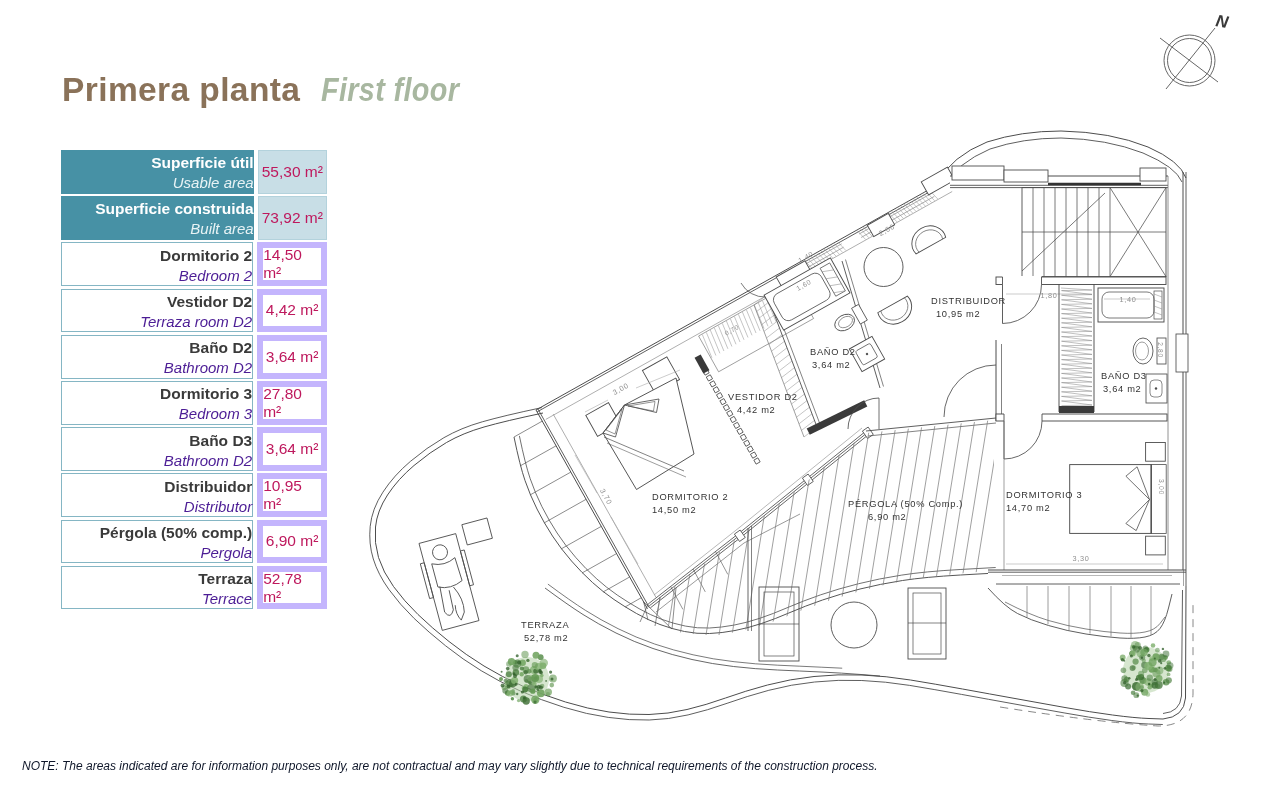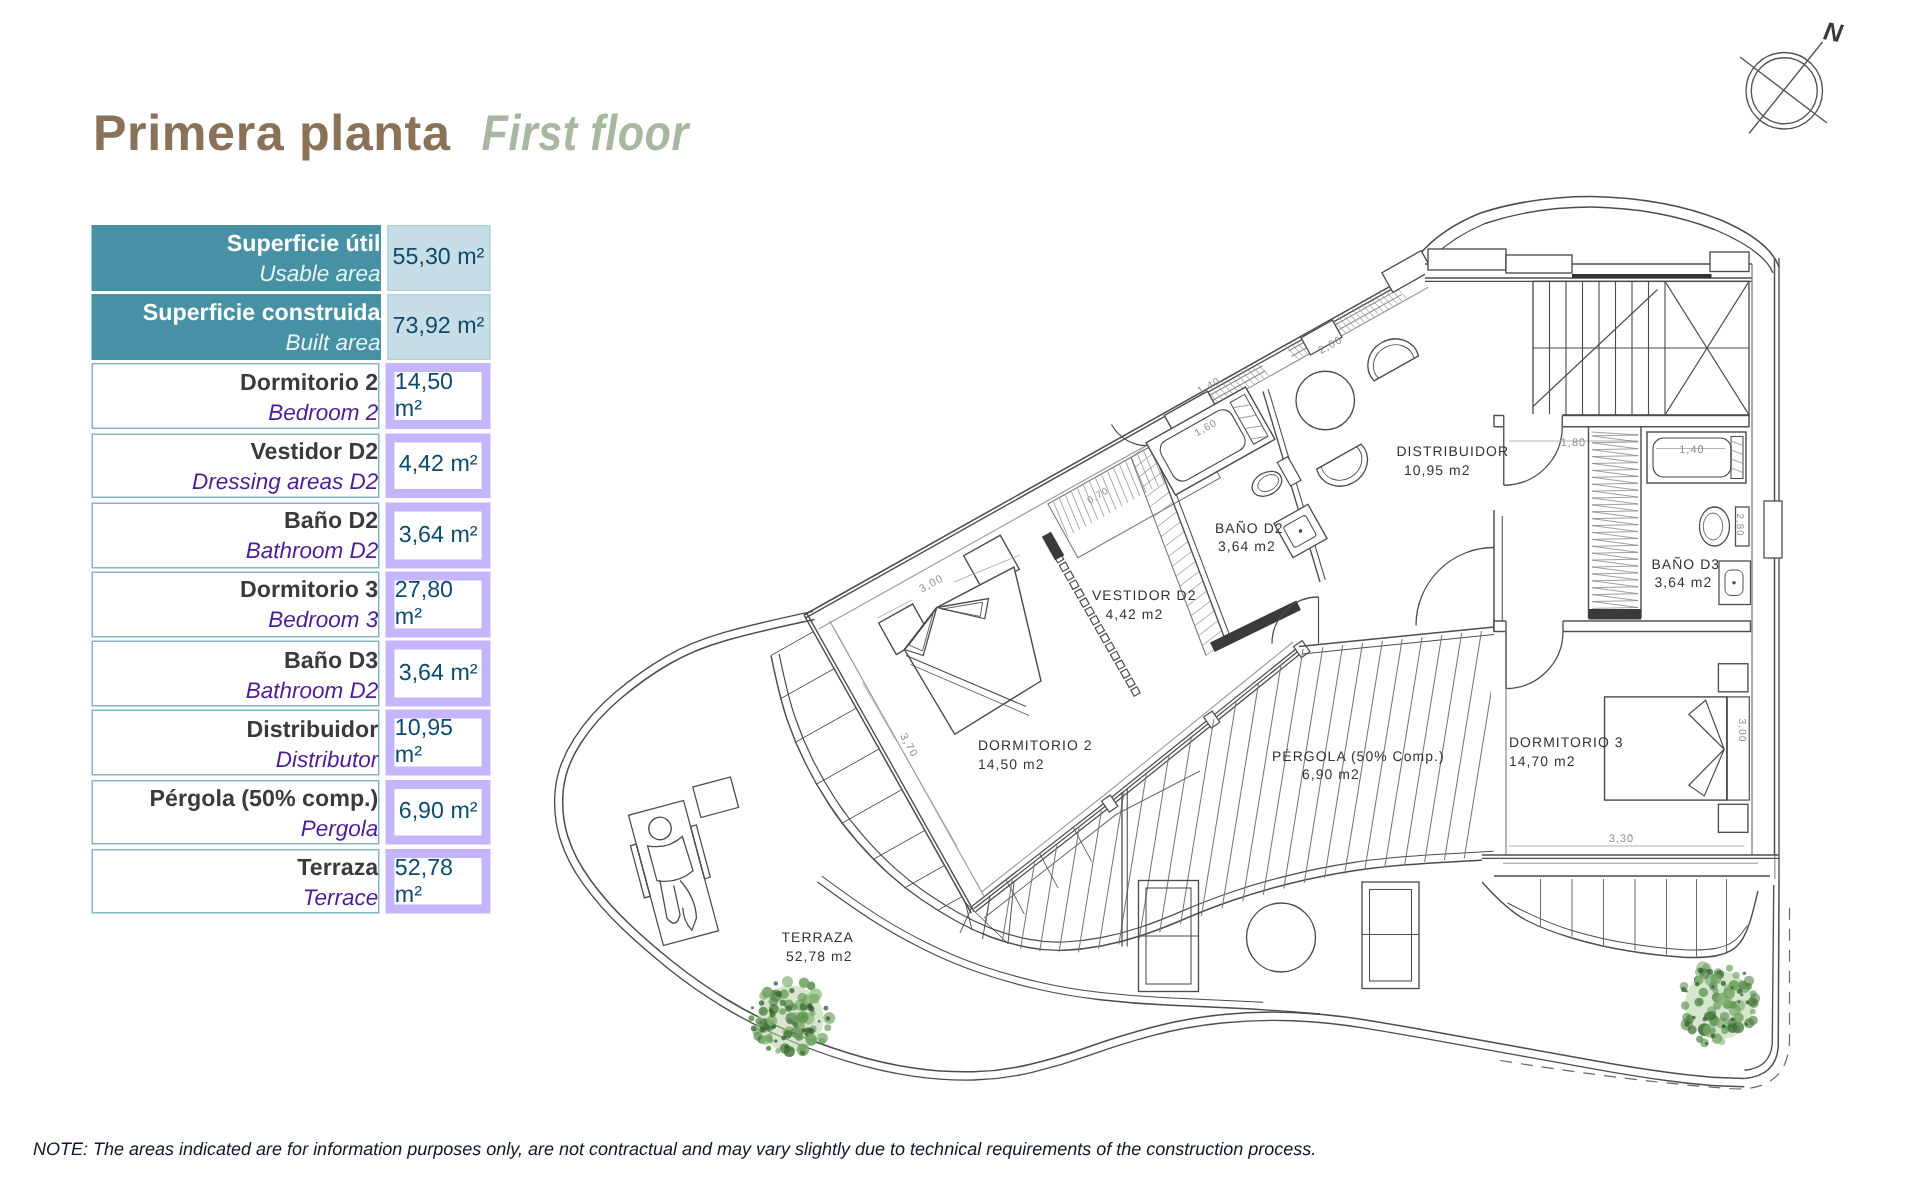--- a/index.html
+++ b/index.html
@@ -3,21 +3,21 @@
 <style>
 *{margin:0;padding:0;box-sizing:border-box;}
 html,body{width:1280px;height:800px;background:#fff;font-family:"Liberation Sans",sans-serif;overflow:hidden;}
 #page{position:relative;width:1280px;height:800px;}
 #title{position:absolute;left:62px;top:71px;white-space:nowrap;}
 #title .es{font-size:33.5px;font-weight:600;color:#8a7259;letter-spacing:0.4px;}
 #title .en{display:inline-block;font-size:33.5px;font-weight:600;font-style:italic;color:#a8b7a0;margin-left:21px;letter-spacing:0.4px;transform:scaleX(0.86);transform-origin:0 50%;}
 #tbl{position:absolute;left:61px;top:150px;width:266px;}
 .row{display:flex;height:43.8px;margin-bottom:2.4px;}
 .lbl{width:205px;padding:2.5px 0 0 14px;text-align:right;}
-.val{width:74px;margin-left:4px;display:flex;align-items:center;justify-content:center;font-size:15.5px;color:#0c4a6e;}
+.val{width:74px;margin-left:4px;display:flex;align-items:center;justify-content:center;font-size:15.5px;color:#be185d;}
 .hdr{background:#4791a5;color:#fff;}
 .vhdr{background:#c8dee6;border:1px solid #b3d2dc;}
 .nrm{background:#fff;border:1px solid #85b6c4;color:#3a3a3a;}
 .vnrm{background:#fff;border:6px solid #c4b5fd;}
 .t1{font-size:15.5px;font-weight:bold;line-height:20px;}
 .t2{font-size:15px;font-style:italic;line-height:19px;}
 .hdr .t2{color:#e8f3f5;}
 .nrm .t2{color:#4c1d95;}
 #notes{position:absolute;left:22px;top:752px;width:1245px;}
 #notes .n1{font-size:13px;font-weight:bold;color:#1f1f1f;letter-spacing:-0.06px;}
@@ -45,21 +45,21 @@
 <div class="row">
 <div class="lbl nrm">
           <div class="t1">Dormitorio 2</div>
           <div class="t2">Bedroom 2</div>
         </div>
 <div class="val vnrm">14,50 m²</div>
 </div>
 <div class="row">
 <div class="lbl nrm">
           <div class="t1">Vestidor D2</div>
-          <div class="t2">Dressing areas D2</div>
+          <div class="t2">Terraza room D2</div>
         </div>
 <div class="val vnrm">4,42 m²</div>
 </div>
 <div class="row">
 <div class="lbl nrm">
           <div class="t1">Baño D2</div>
           <div class="t2">Bathroom D2</div>
         </div>
 <div class="val vnrm">3,64 m²</div>
 </div>

